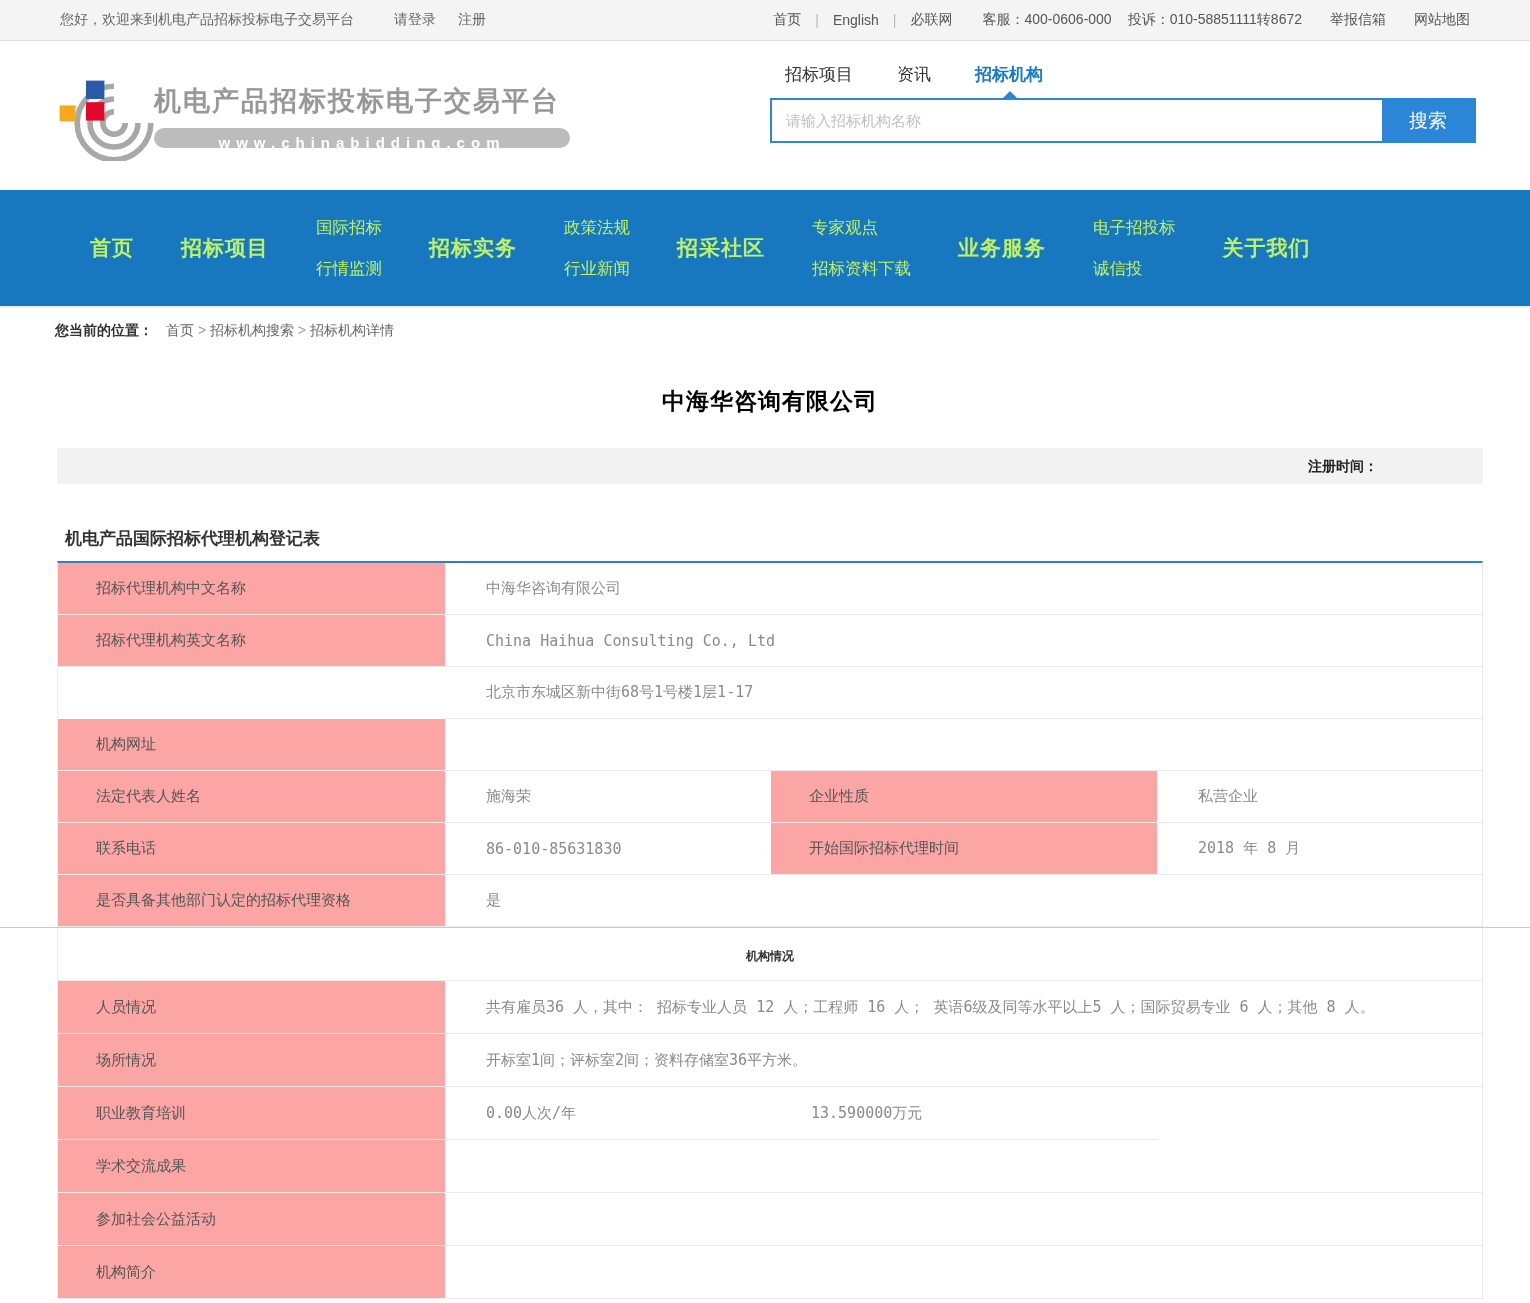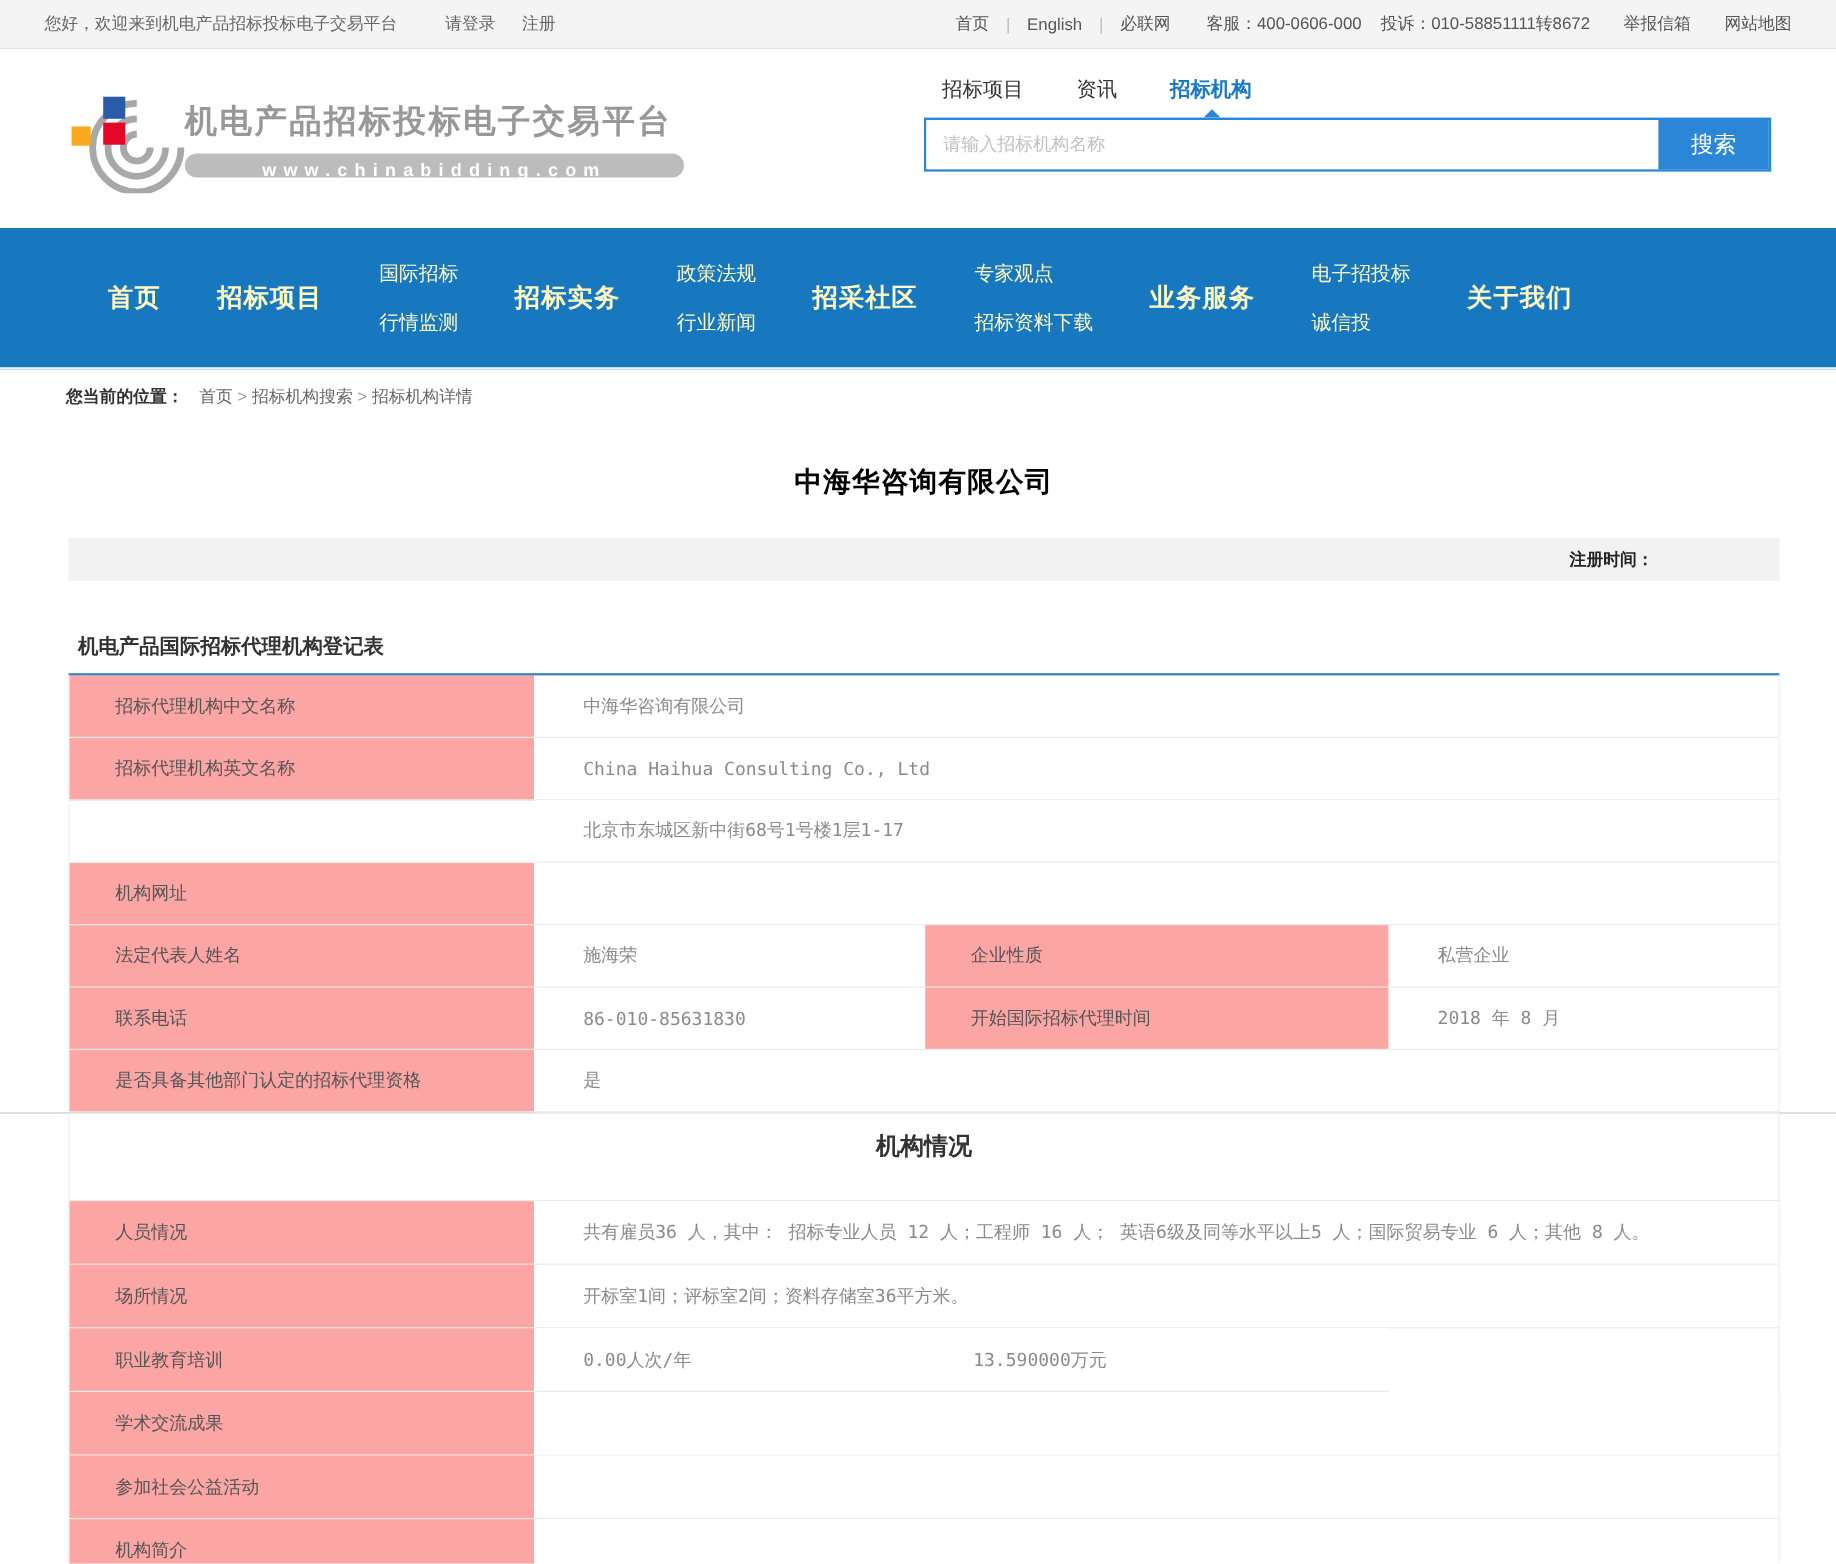--- a/index.html
+++ b/index.html
@@ -3,21 +3,21 @@
 <meta charset="utf-8">
 <style>
   * { margin:0; padding:0; box-sizing:border-box; }
   html,body { width:1530px; height:1303px; background:#fff;
     font-family:"Liberation Sans", sans-serif; overflow:hidden; }
   a { text-decoration:none; color:inherit; cursor:pointer; }
 
   
   .topbar { height:41px; background:#f4f4f4; border-bottom:1px solid #e2e2e2;
     display:flex; align-items:center; justify-content:space-between;
-    padding:0 37px; font-size:14px; color:#666; }
+    padding:0 60px; font-size:14px; color:#666; }
   .topbar-left { display:flex; align-items:center; gap:22px; }
   .topbar-left .welcome { margin-right:18px; }
   .topbar-right { display:flex; align-items:center; gap:14px; color:#555; }
   .topbar-right .sep { color:#bbb; }
   .topbar-right .svc { margin-left:16px; }
   .topbar-right .cmp { margin-left:2px; }
   .topbar-right .lnk2 { margin-left:14px; }
 
   
   .header { height:149px; background:#fff; position:relative; }
@@ -38,21 +38,21 @@
   .search-box input::placeholder { color:#c0c0c0; }
   .search-btn { width:92px; background:#2b86d8; color:#fff; border:none;
     font-size:19px; cursor:pointer; font-family:"Liberation Sans", sans-serif; }
   .notch { position:absolute; top:-9px; left:231px; width:0; height:0;
     border-left:7px solid transparent; border-right:7px solid transparent;
     border-bottom:7px solid #2b86d8; }
 
   
   .mainnav { height:118px; background:#1778bf; display:flex; align-items:center;
     gap:47px; padding-left:90px; border-bottom:2px solid #e9f2fa; }
-  .nav-item { color:#fef9c3; cursor:pointer; white-space:nowrap; }
+  .nav-item { color:#bef264; cursor:pointer; white-space:nowrap; }
   .nav-item.single { font-size:21px; font-weight:bold; letter-spacing:1px; }
   .nav-item.double { display:flex; flex-direction:column; gap:19px; font-size:16.5px; }
 
   
   .breadcrumb { padding:14px 0 10px 55px; font-size:14px; color:#666;
     display:flex; align-items:center; gap:7px; }
   .breadcrumb .bc-label { font-weight:bold; color:#333; margin-right:6px; }
   .breadcrumb .bc-sep { color:#9a9a9a; }
 
   
@@ -71,21 +71,21 @@
   .tcell { border-bottom:1px solid #e9e9e9; display:flex; align-items:center;
     height:52px; overflow:hidden; white-space:nowrap; }
   .sec2 .tcell { height:53px; }
   .tlabel { background:#fca5a5; color:#555; font-size:15px; padding-left:38px;
     border-right:1px solid #fff;text-align:right; }
   .tvalue { background:#fff; color:#8a8a8a; font-size:15px; padding-left:40px;
     font-family:"DejaVu Sans Mono", monospace; }
   .span3 { grid-column:2 / 5; }
 
   .full-line { border-top:1px solid #cccccc; margin:0 -47px 0 -57px; }
-  .section-head { height:73px; line-height:57px; text-align:center; font-size:20px;
+  .section-head { height:53px; line-height:57px; text-align:center; font-size:12px;
     font-weight:bold; color:#333; background:#fff;
     border-left:1px solid #efefef; border-right:1px solid #e9e9e9;
     border-bottom:1px solid #e9e9e9; }
 </style>
 </head>
 <body>
 
 <div class="topbar">
   <div class="topbar-left">
     <span class="welcome">您好，欢迎来到机电产品招标投标电子交易平台</span>

